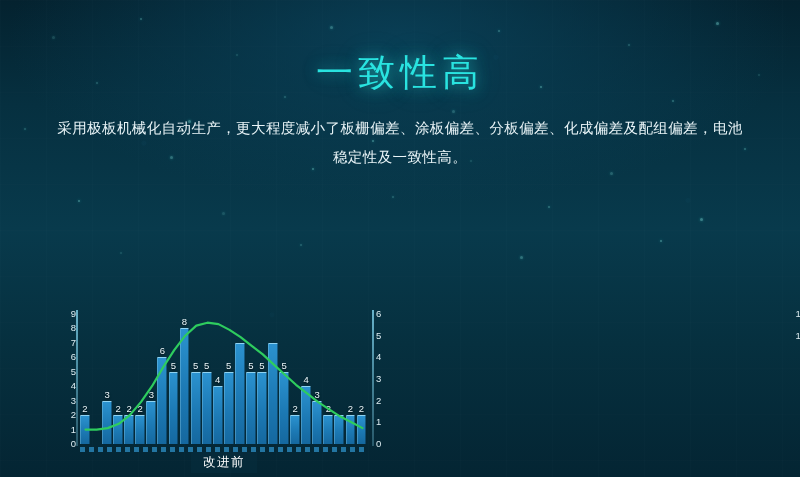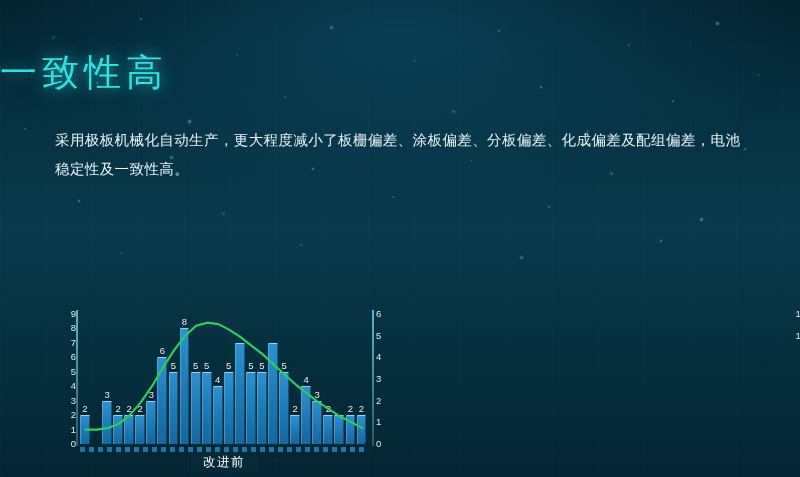--- a/index.html
+++ b/index.html
@@ -34,39 +34,39 @@
     opacity:.5;
   }
   #dots span {
     position:absolute;
     width:2px; height:2px; border-radius:50%;
     background:#7fe3dd;
     box-shadow:0 0 3px #3fd6cc;
   }
 
   
-  #header { position:absolute; top:0; left:0; width:800px; text-align:left; }
+  #header { position:absolute; top:0; left:0; width:800px; text-align:center; }
   #title {
     margin-top:48px;
     font-size:37px;
     letter-spacing:5px;
     color:#29e3e0;
     text-shadow:0 0 14px rgba(41,227,224,.55), 0 0 30px rgba(41,227,224,.25);
     font-weight:400;
   }
   #subtitle {
     margin-top:17px;
     font-size:24px;
     letter-spacing:3px;
     color:#38ddea;
     text-shadow:0 0 10px rgba(56,221,234,.45);
     font-weight:400;
   }
   #desc {
-    margin:28px auto 0;
+    margin:16px auto 0;
     width:690px;
     font-size:14.5px;
     line-height:29px;
     color:#e9f4f7;
     letter-spacing:.4px;
   }
 
   
   #charts {
     position:absolute;

